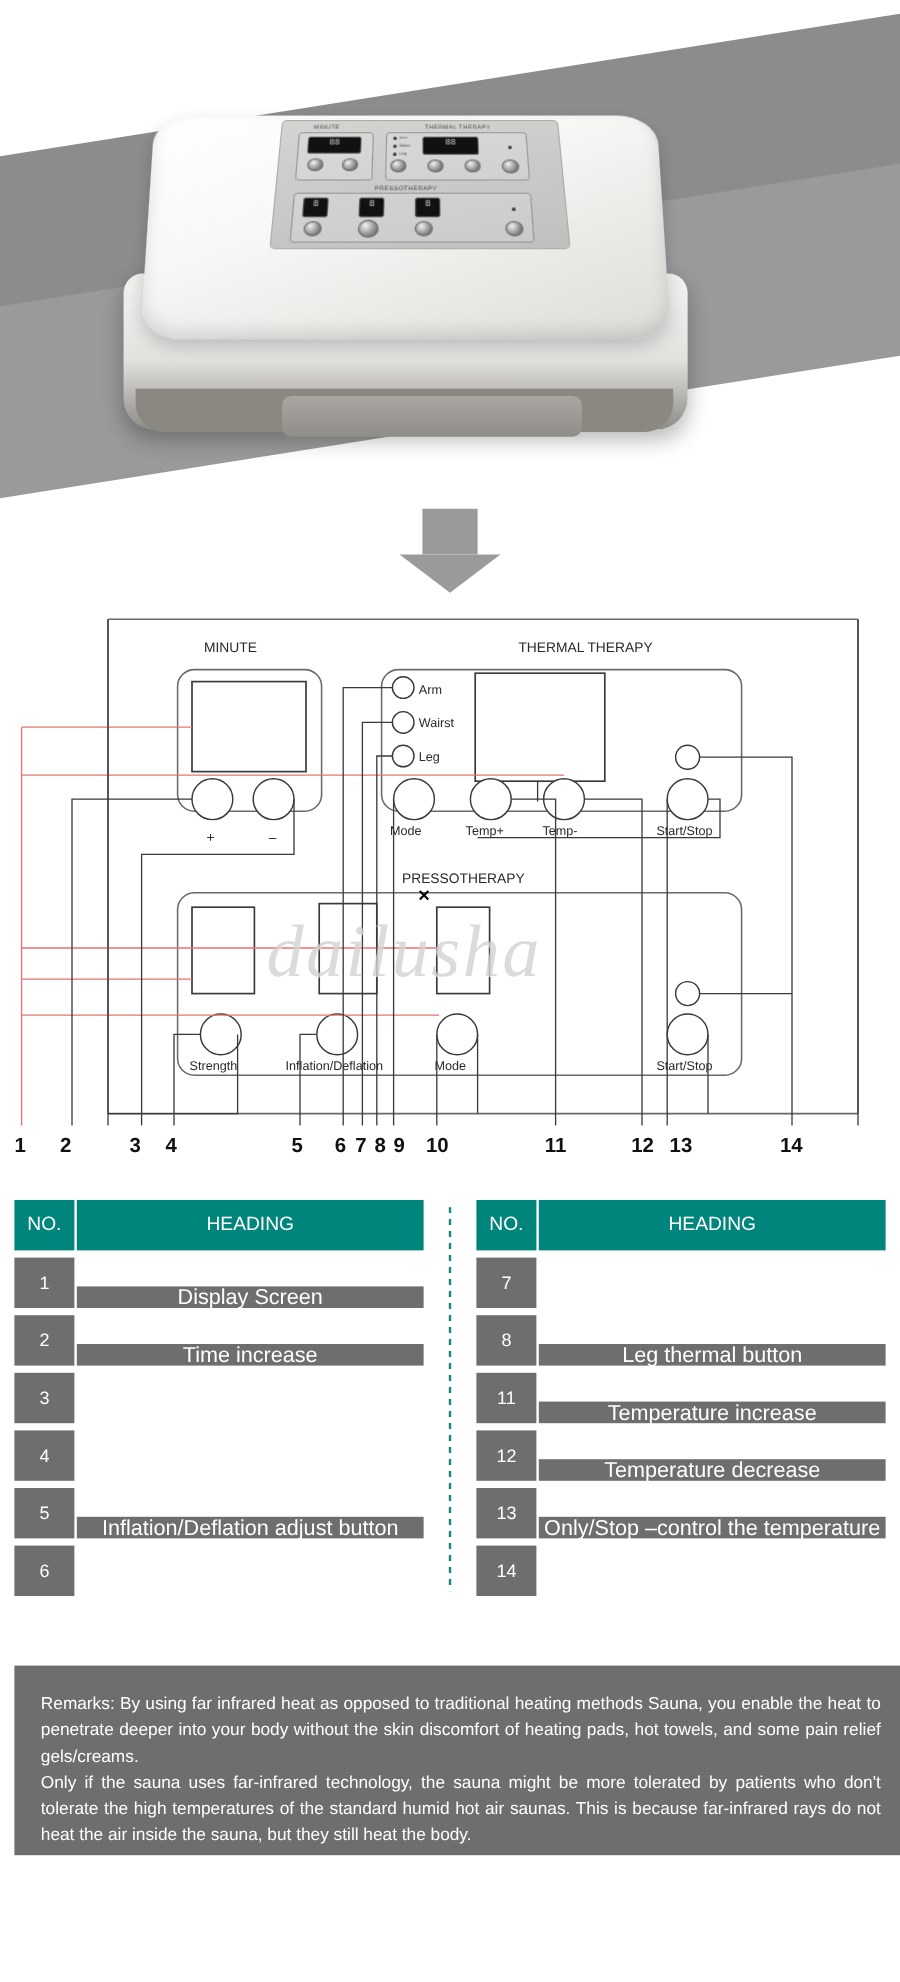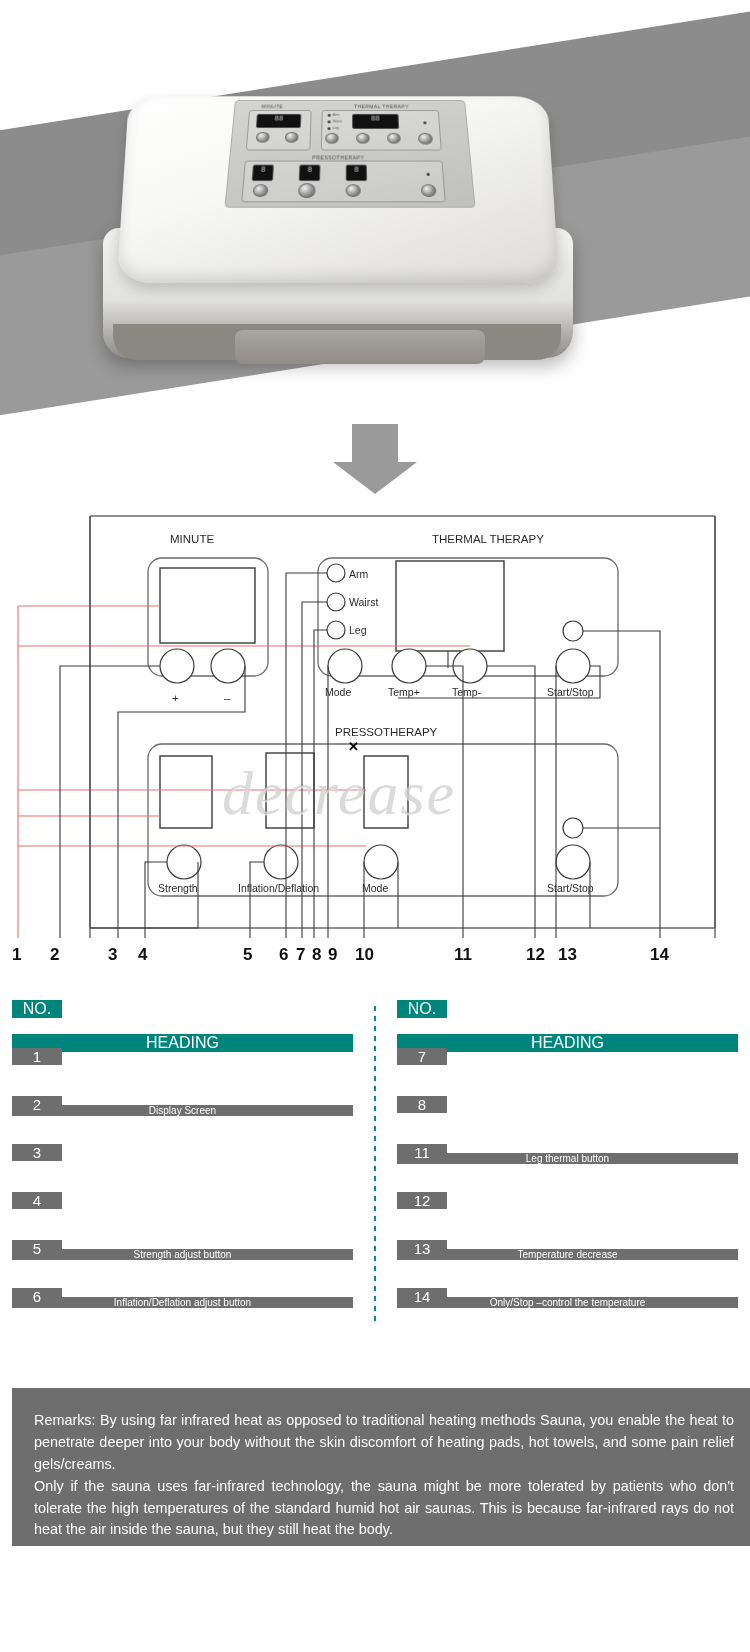--- a/index.html
+++ b/index.html
@@ -183,24 +183,23 @@
     padding-top: 6px;
   }
   .tbl-divider .dash {
     width: 2px;
     height: 320px;
     background: repeating-linear-gradient(
       to bottom, #0e8a7e 0 5px, transparent 5px 10px);
   }
   .trow {
     display: flex;
-    gap: 16px;
+    gap: 2px;
     margin-bottom: 6px;
     height: 42px;
-    flex-direction: column;
   }
   .tcell-no {
     width: 50px;
     display: flex; align-items: center; justify-content: center;
     color: #ffffff;
     font-size: 15px;
   }
   .tcell-head {
     flex: 1;
     display: flex; align-items: center; justify-content: center;
@@ -211,21 +210,21 @@
   }
   .trow.header .tcell-no,
   .trow.header .tcell-head {
     background: #00857c;
     font-size: 16px;
   }
   .trow.body .tcell-no,
   .trow.body .tcell-head {
     background: #6e6e6e;
   }
-  .trow.body .tcell-head { font-size: 10px; margin-top: 24px; }
+  .trow.body .tcell-head { font-size: 18px; margin-top: 24px; }
 
   
   .remarks {
     position: absolute;
     left: 12px; top: 1388px;
     width: 744px; height: 158px;
     background: #6e6e6e;
     color: #ffffff;
     padding: 22px 22px 16px 22px;
     font-size: 14.4px;
@@ -407,42 +406,42 @@
   <text class="num" x="312" y="462">8</text>
   <text class="num" x="328" y="462">9</text>
   <text class="num" x="355" y="462">10</text>
   <text class="num" x="454" y="462">11</text>
   <text class="num" x="526" y="462">12</text>
   <text class="num" x="558" y="462">13</text>
   <text class="num" x="650" y="462">14</text>
 </svg>
 </div>
 
-<div class="watermark">decrease</div>
+<div class="watermark">dailusha</div>
 
 <div class="tables">
 
   <div class="tbl">
     <div class="trow header">
       <div class="tcell-no">NO.</div>
       <div class="tcell-head">HEADING</div>
     </div>
     <div class="trow body">
       <div class="tcell-no">1</div>
       <div class="tcell-head">Display Screen</div>
     </div>
     <div class="trow body">
       <div class="tcell-no">2</div>
+      <div class="tcell-head">Time increase</div>
     </div>
     <div class="trow body">
       <div class="tcell-no">3</div>
     </div>
     <div class="trow body">
       <div class="tcell-no">4</div>
-      <div class="tcell-head">Strength adjust button</div>
     </div>
     <div class="trow body">
       <div class="tcell-no">5</div>
       <div class="tcell-head">Inflation/Deflation adjust button</div>
     </div>
     <div class="trow body">
       <div class="tcell-no">6</div>
     </div>
   </div>
 
@@ -457,20 +456,21 @@
     </div>
     <div class="trow body">
       <div class="tcell-no">7</div>
     </div>
     <div class="trow body">
       <div class="tcell-no">8</div>
       <div class="tcell-head">Leg thermal button</div>
     </div>
     <div class="trow body">
       <div class="tcell-no">11</div>
+      <div class="tcell-head">Temperature increase</div>
     </div>
     <div class="trow body">
       <div class="tcell-no">12</div>
       <div class="tcell-head">Temperature decrease</div>
     </div>
     <div class="trow body">
       <div class="tcell-no">13</div>
       <div class="tcell-head">Only/Stop –control the temperature</div>
     </div>
     <div class="trow body">

